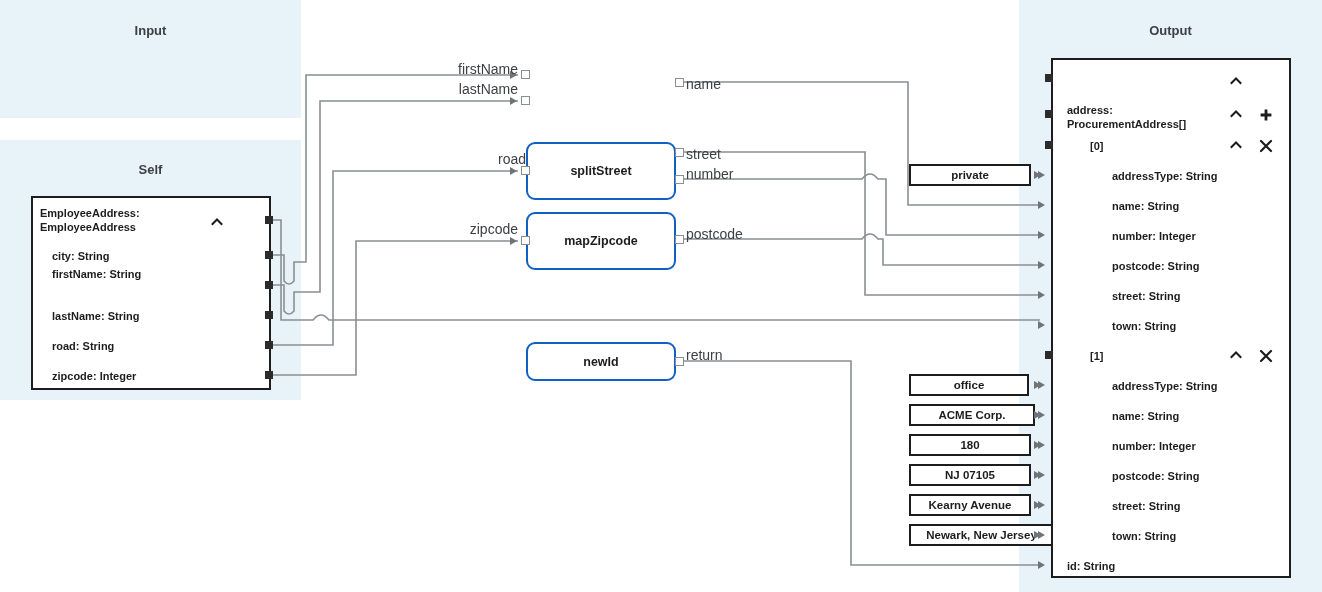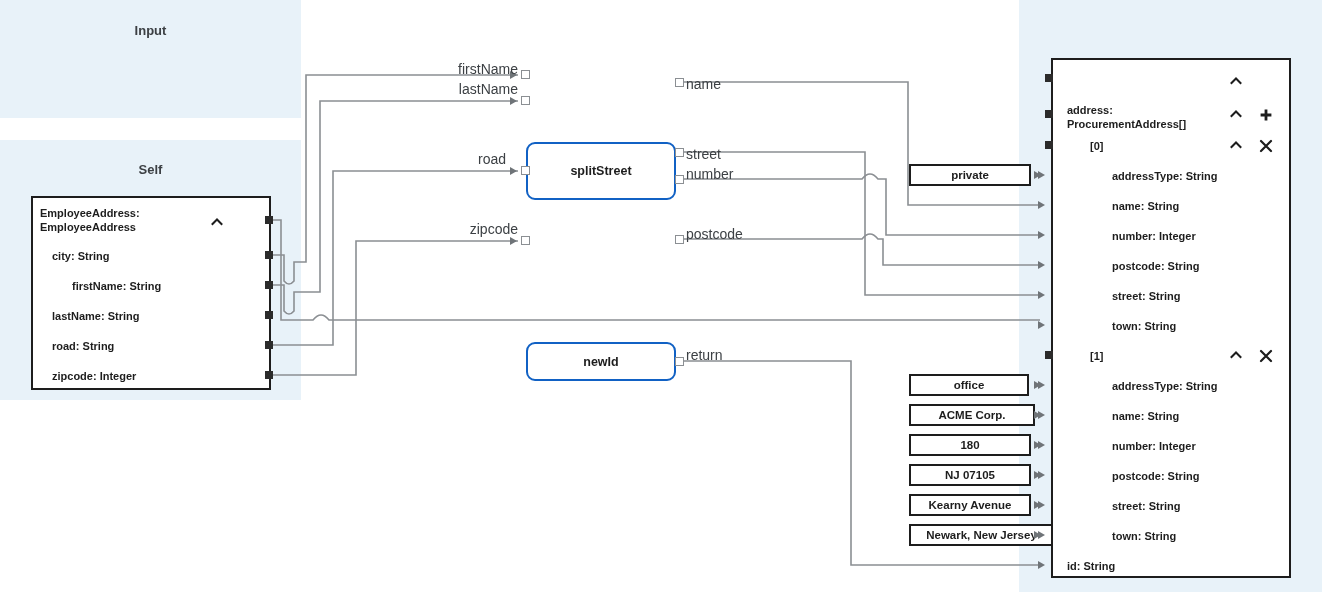--- a/index.html
+++ b/index.html
@@ -61,20 +61,21 @@
 
 <div class="canvas">
 
   <div class="panel" style="left:0;top:0;width:301px;height:118px;"></div>
   <div class="panel-title" style="left:0;top:23px;width:301px;">Input</div>
 
   <div class="panel" style="left:0;top:140px;width:301px;height:260px;"></div>
   <div class="panel-title" style="left:0;top:162px;width:301px;">Self</div>
 
   <div class="panel" style="left:1019px;top:0;width:303px;height:592px;"></div>
+  <div class="panel-title" style="left:1019px;top:23px;width:303px;">Output</div>
 
   <svg class="wires" viewBox="0 0 1322 592">
 
     <path class="wire" d="M273,255 L284,255 L284,281 Q289,287 294,281 L294,262 L306,262 L306,75 L518,75"></path>
 
     <path class="wire" d="M273,285 L284,285 L284,311 Q289,317 294,311 L294,292 L320,292 L320,101 L518,101"></path>
 
     <path class="wire" d="M273,345 L333,345 L333,171 L518,171"></path>
 
     <path class="wire" d="M273,375 L356,375 L356,241 L518,241"></path>
@@ -95,21 +96,21 @@
   <div class="schema-box" style="left:31px;top:196px;width:240px;height:194px;"></div>
 
   <div class="srow two" style="left:40px;top:207px;width:170px;">EmployeeAddress:<br>EmployeeAddress</div>
   <div class="ico" style="left:210px;top:215px;">
     <svg width="14" height="14" viewBox="0 0 14 14">
         <path d="M2.5,9 L7,4.5 L11.5,9" stroke="#1d1d1d" stroke-width="2" fill="none" stroke-linecap="square"></path>
       </svg>
   </div>
 
   <div class="srow" style="left:52px;top:250px;">city: String</div>
-  <div class="srow" style="left:52px;top:280px;margin-left:20px;">firstName: String</div>
+  <div class="srow" style="left:52px;top:268px;">firstName: String</div>
   <div class="srow" style="left:52px;top:310px;">lastName: String</div>
   <div class="srow" style="left:52px;top:340px;">road: String</div>
   <div class="srow" style="left:52px;top:370px;">zipcode: Integer</div>
 
   <div class="port-sq" style="left:265px;top:216px;"></div>
   <div class="port-sq" style="left:265px;top:251px;"></div>
   <div class="port-sq" style="left:265px;top:281px;"></div>
   <div class="port-sq" style="left:265px;top:311px;"></div>
   <div class="port-sq" style="left:265px;top:341px;"></div>
   <div class="port-sq" style="left:265px;top:371px;"></div>
@@ -119,26 +120,27 @@
   <div class="arrow" style="left:510px;top:71px;"></div>
   <div class="arrow" style="left:510px;top:97px;"></div>
   <div class="plabel r" style="left:440px;top:61px;width:78px;">firstName</div>
   <div class="plabel r" style="left:440px;top:81px;width:78px;">lastName</div>
   <div class="port-open" style="left:675px;top:78px;"></div>
   <div class="plabel" style="left:686px;top:76px;">name</div>
 
   <div class="fn-node" style="left:526px;top:142px;width:150px;height:58px;">splitStreet</div>
   <div class="port-open" style="left:521px;top:166px;"></div>
   <div class="arrow" style="left:510px;top:167px;"></div>
-  <div class="plabel r" style="left:428px;top:151px;width:78px;">road</div>
+  <div class="plabel r" style="left:448px;top:151px;width:78px;">road</div>
   <div class="port-open" style="left:675px;top:148px;"></div>
   <div class="plabel" style="left:686px;top:146px;">street</div>
   <div class="port-open" style="left:675px;top:175px;"></div>
   <div class="plabel" style="left:686px;top:166px;">number</div>
 
+  <div class="fn-node" style="left:526px;top:212px;width:150px;height:58px;">mapZipcode</div>
   <div class="port-open" style="left:521px;top:236px;"></div>
   <div class="arrow" style="left:510px;top:237px;"></div>
   <div class="plabel r" style="left:440px;top:221px;width:78px;">zipcode</div>
   <div class="port-open" style="left:675px;top:235px;"></div>
   <div class="plabel" style="left:686px;top:226px;">postcode</div>
 
   <div class="fn-node" style="left:526px;top:342px;width:150px;height:39px;">newId</div>
   <div class="port-open" style="left:675px;top:357px;"></div>
   <div class="plabel" style="left:686px;top:347px;">return</div>
 

